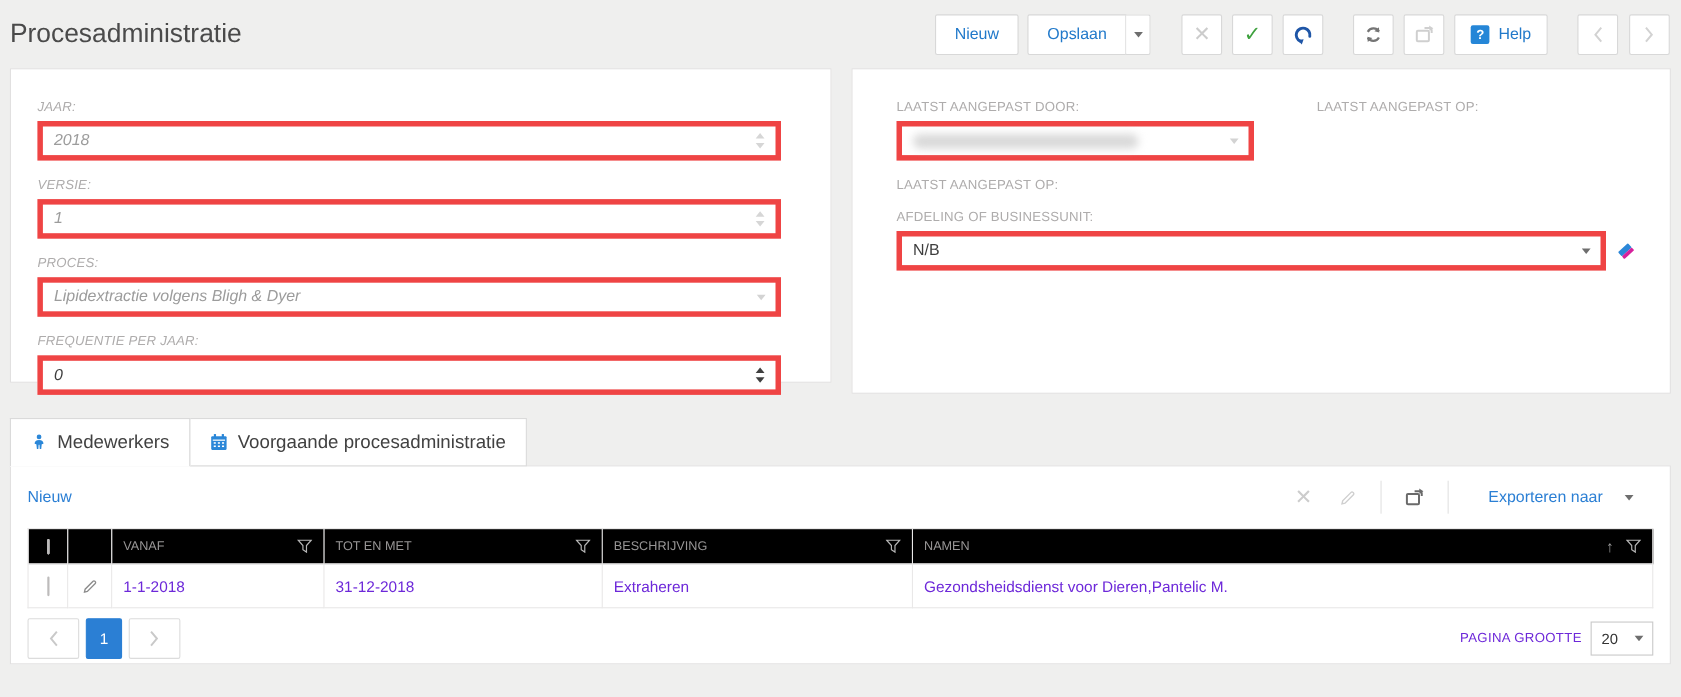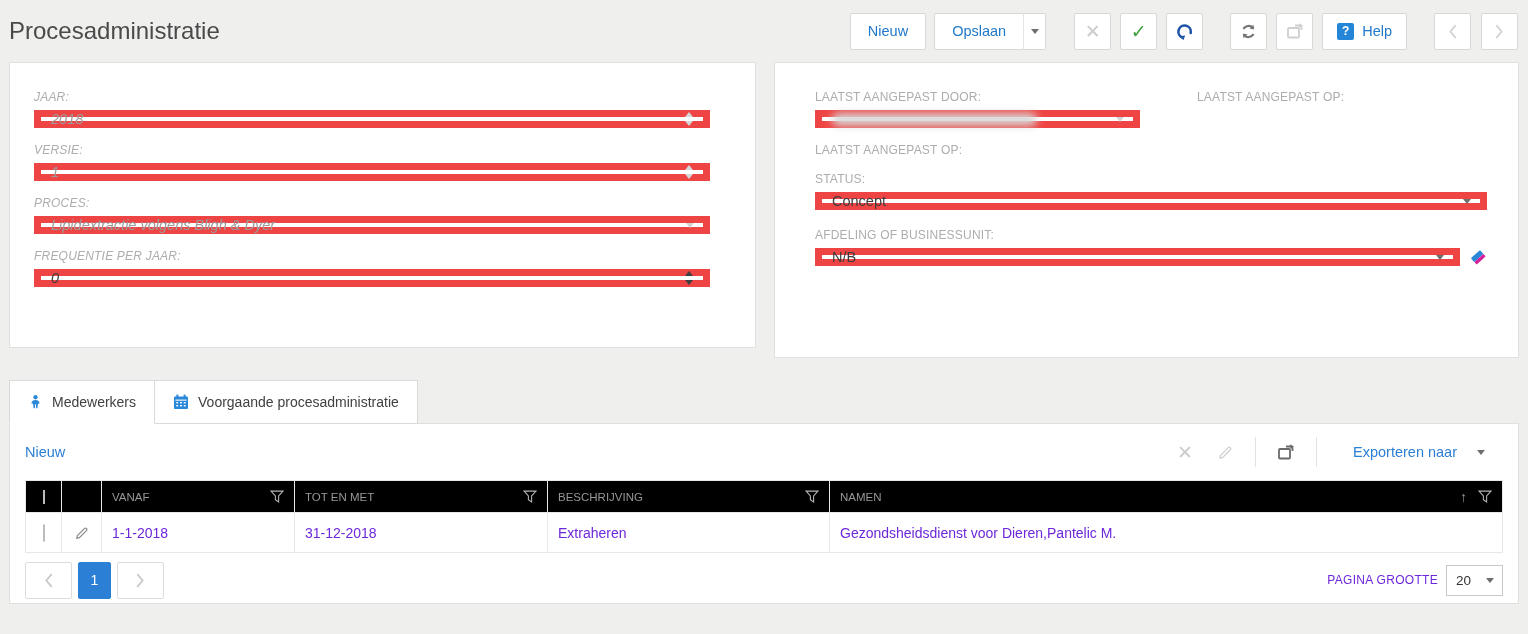--- a/index.html
+++ b/index.html
@@ -32,21 +32,21 @@
   .help-q { width:17px; height:17px; background:#2586d7; border-radius:2px; color:#fff; font-size:12px; font-weight:bold; display:flex; align-items:center; justify-content:center; }
 
   
   .panels { display:flex; padding:0 9px; gap:18px; align-items:flex-start; }
   .panel { background:#fff; border:1px solid #e1e0e0; }
   .panel.left { width:747px; height:286px; padding:27px 45px 0 24px;font-style:italic; }
   .panel.right { width:745px; height:296px; padding:27px 31px 0 40px; }
   .fld { margin-bottom:15px; }
   .fld-label { font-size:12px; color:#aeacac; letter-spacing:.2px; margin-bottom:6px; }
   .fld-box {
-    height:18px; border:7px solid #ef4444; background:#fff; display:flex;
+    height:36px; border:5px solid #ef4444; background:#fff; display:flex;
     align-items:center; justify-content:space-between; padding:0 9px 0 10px; font-size:14.5px;
   }
   .val-disabled { color:#9c9c9c; }
   .val-enabled { color:#3d3d3d; }
   .spin { display:flex; flex-direction:column; gap:4px; align-items:center; padding-right:1px; }
   .tri-up    { width:0; height:0; border-left:4px solid transparent; border-right:4px solid transparent; border-bottom:5px solid #3f3f3f; }
   .tri-down  { width:0; height:0; border-left:4px solid transparent; border-right:4px solid transparent; border-top:5px solid #3f3f3f; }
   .spin.light .tri-up { border-bottom-color:#d6d6d6; }
   .spin.light .tri-down { border-top-color:#d6d6d6; }
   .caret { width:0; height:0; border-left:4.5px solid transparent; border-right:4.5px solid transparent; border-top:5px solid #6e6e6e; }
@@ -55,21 +55,21 @@
   .row2col .col1 { width:382px; }
   .row2col .col1 .fld-box { width:325px; }
   .redacted { width:205px; height:13px; border-radius:7px; background:#d8d8d8; filter:blur(4px); }
   .afd-row { display:flex; align-items:center; gap:9px; }
   .afd-row .fld-box { flex:1; }
 
   
   .tabs { display:flex; align-items:flex-end; padding:22px 9px 0; position:relative; z-index:3; }
   .tab {
     background:#fff; border:1px solid #dadada; height:44px; padding:0 18px;
-    display:flex; align-items:center; gap:9px; font-size:14px; color:#414141;
+    display:flex; align-items:center; gap:9px; font-size:17px; color:#414141;
     cursor:pointer; margin-bottom:-1px;
   }
   .tab + .tab { margin-left:-1px; }
   .tab.active { border-bottom-color:#fff; position:relative; z-index:4; }
 
   
   .content { position:relative; z-index:2; margin:0 9px; background:#fff; border:1px solid #e1e0e0; height:181px; padding:0 15px; }
   .grid-toolbar { height:56px; display:flex; align-items:center; justify-content:space-between; }
   .link-blue { color:#2b7fd4; font-size:14.5px; cursor:pointer; }
   .gt-right { display:flex; align-items:center; gap:0; }
@@ -212,27 +212,20 @@
           <span class="redacted"></span>
           <span class="caret light"></span>
         </div>
       </div>
       <div class="fld">
         <div class="fld-label">LAATST AANGEPAST OP:</div>
       </div>
     </div>
     <div class="fld">
       <div class="fld-label">LAATST AANGEPAST OP:</div>
-    </div>
-    <div class="fld" style="margin-bottom:18px;">
-      <div class="fld-label">STATUS:</div>
-      <div class="fld-box">
-        <span class="val-enabled">Concept</span>
-        <span class="caret"></span>
-      </div>
     </div>
     <div class="fld">
       <div class="fld-label">AFDELING OF BUSINESSUNIT:</div>
       <div class="afd-row">
         <div class="fld-box">
           <span class="val-enabled">N/B</span>
           <span class="caret"></span>
         </div>
         <svg width="18" height="18" viewBox="0 0 16 16">
           <g transform="rotate(-42 8 8)">

